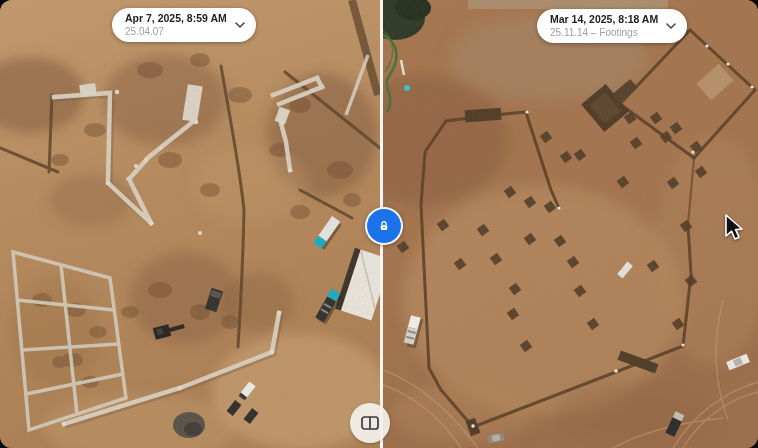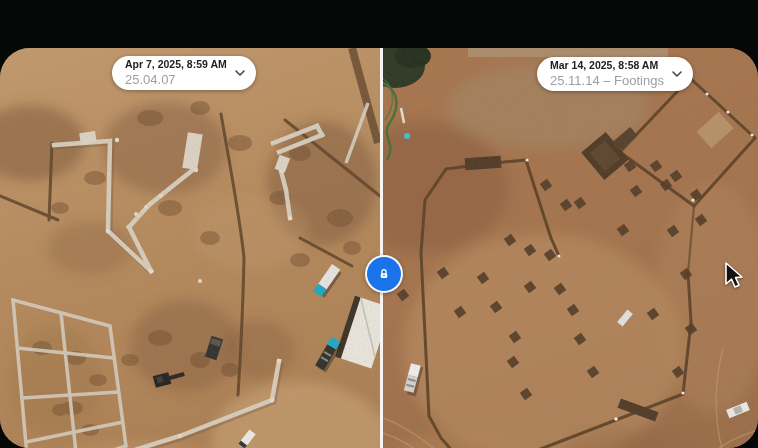--- a/index.html
+++ b/index.html
@@ -1,31 +1,31 @@
 <!DOCTYPE html>
 <html><head>
 <meta charset="utf-8">
 <style>
   html,body{margin:0;padding:0;background:#060707;}
   .stage{position:relative;width:758px;height:448px;background:#060707;overflow:hidden;
          font-family:"Liberation Sans","DejaVu Sans",sans-serif;}
-  .frame{position:absolute;inset:0;border-radius:30px;overflow:hidden;background:#8a6a4a;margin-top:48px;}
+  .frame{position:absolute;inset:0;border-radius:12px;overflow:hidden;background:#8a6a4a;}
   .panel{position:absolute;top:0;height:448px;}
   .panel svg{display:block;width:100%;height:100%;}
   .panel-left{left:0;width:380px;}
   .panel-right{left:383px;width:375px;}
   .divider{position:absolute;left:380px;top:0;width:3px;height:448px;background:#f7f5f1;cursor:col-resize;}
   .pill{position:absolute;display:flex;align-items:center;gap:8px;height:34px;box-sizing:border-box;
         padding:4px 11px 4px 13px;background:#ffffff;border-radius:17px;border:none;
         box-shadow:0 1px 4px rgba(0,0,0,.35);cursor:pointer;}
   .pill-left{left:112px;top:8px;}
   .pill-right{left:537px;top:9px;}
   .pill-col{display:flex;flex-direction:column;justify-content:center;}
   .pill-title{font-size:10.5px;font-weight:700;color:#202124;line-height:1.3;white-space:nowrap;text-align:left;}
-  .pill-sub{font-size:13px;color:#9aa0a6;line-height:1.25;white-space:nowrap;text-align:left;}
+  .pill-sub{font-size:10px;color:#9aa0a6;line-height:1.25;white-space:nowrap;text-align:left;}
   .lock-btn{position:absolute;left:365px;top:207px;width:34px;height:34px;border-radius:50%;
             background:#1a73e8;border:2.5px solid rgba(255,255,255,.95);box-sizing:content-box;
             display:flex;align-items:center;justify-content:center;padding:0;cursor:pointer;
             box-shadow:0 1px 4px rgba(0,0,0,.3);}
   .toggle-btn{position:absolute;left:350px;top:403px;width:40px;height:40px;border-radius:50%;
             background:rgba(243,241,237,.92);border:none;display:flex;align-items:center;justify-content:center;
             padding:0;cursor:pointer;box-shadow:0 1px 3px rgba(0,0,0,.25);}
   .cursor{position:absolute;width:20px;height:30px;pointer-events:none;
           filter:drop-shadow(0 1px 1.5px rgba(0,0,0,.45));}
 </style>
@@ -342,21 +342,21 @@
         <span class="pill-title">Apr 7, 2025, 8:59 AM</span>
         <span class="pill-sub">25.04.07</span>
       </span>
       <svg width="10" height="6" viewBox="0 0 10 6">
         <path d="M1,1 L5,5 L9,1" stroke="#474747" stroke-width="1.6" fill="none" stroke-linecap="round" stroke-linejoin="round"></path>
       </svg>
     </button>
 
     <button class="pill pill-right">
       <span class="pill-col">
-        <span class="pill-title">Mar 14, 2025, 8:58 AM</span>
+        <span class="pill-title">Mar 14, 2025, 8:18 AM</span>
         <span class="pill-sub">25.11.14 – Footings</span>
       </span>
       <svg width="10" height="6" viewBox="0 0 10 6">
         <path d="M1,1 L5,5 L9,1" stroke="#474747" stroke-width="1.6" fill="none" stroke-linecap="round" stroke-linejoin="round"></path>
       </svg>
     </button>
 
     <button class="lock-btn" style="background: rgb(26, 115, 232);">
       <svg width="14" height="14" viewBox="0 0 24 24">
         <path d="M8.5,11 V8 a3.5,3.5 0 0 1 7,0 v3" stroke="#ffffff" stroke-width="2.2" fill="none"></path>

